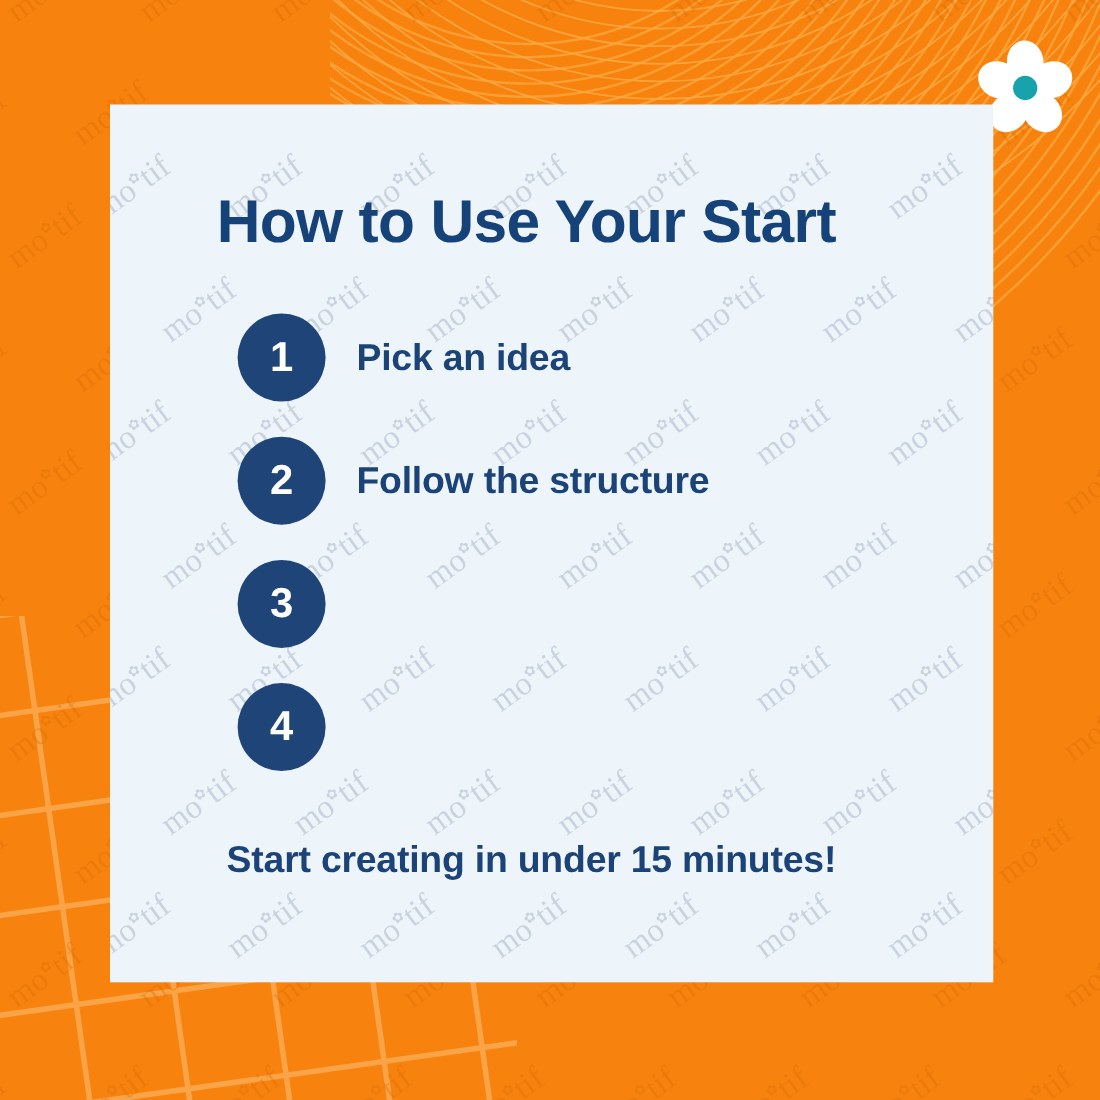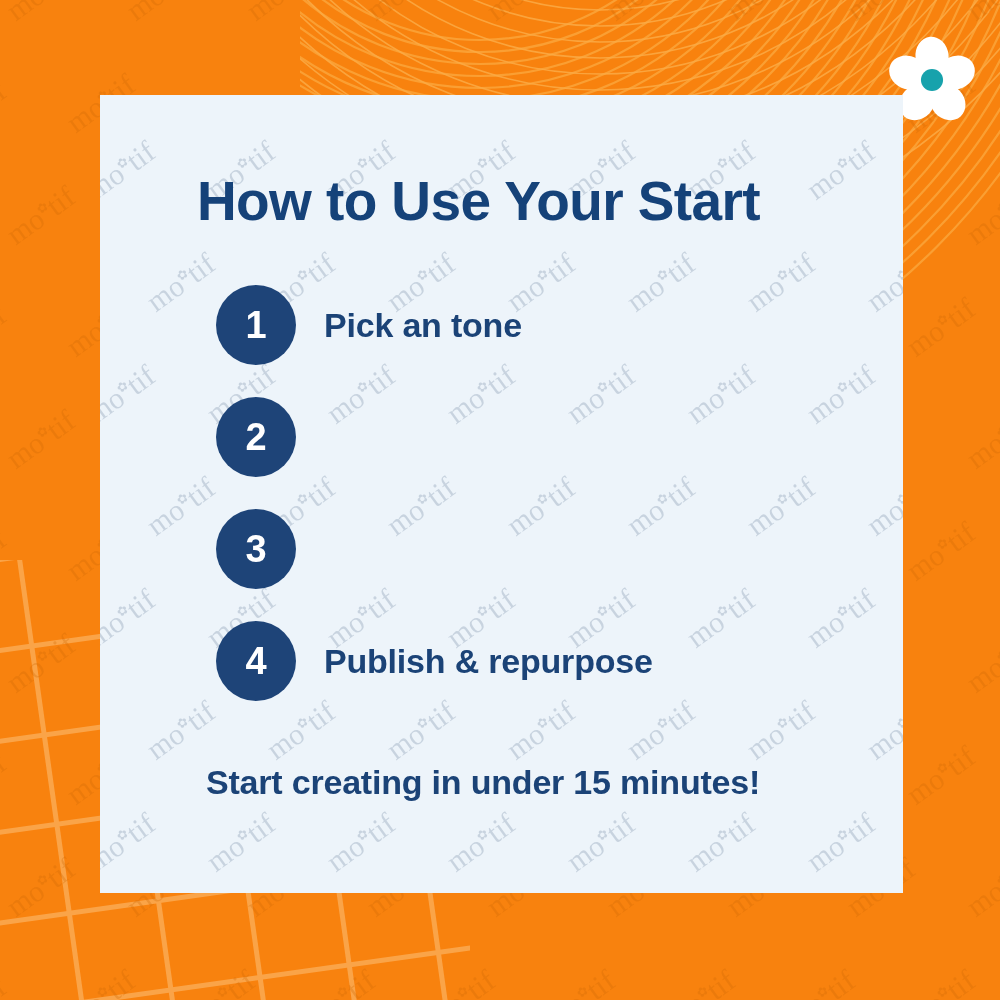--- a/index.html
+++ b/index.html
@@ -392,30 +392,30 @@
         <span class="wm" style="left: 840px; top: 896px;">mo<span class="wm-dot">✿</span>tif</span>
       </div>
 
     <div class="card-content">
 
       <h1 id="page-title">How to Use Your Start</h1>
 
       <ul id="steps-list">
         <li class="step-item">
           <span class="step-badge">1</span>
-          <span class="step-label">Pick an tone</span>
+          <span class="step-label">Pick an idea</span>
         </li>
         <li class="step-item">
           <span class="step-badge">2</span>
+          <span class="step-label">Follow the structure</span>
         </li>
         <li class="step-item">
           <span class="step-badge">3</span>
         </li>
         <li class="step-item">
           <span class="step-badge">4</span>
-          <span class="step-label">Publish &amp; repurpose</span>
         </li>
       </ul>
 
       <p id="footer-cta">Start creating in under 15 minutes!</p>
     </div>
   </div>
 </div>
 
 </body></html>

